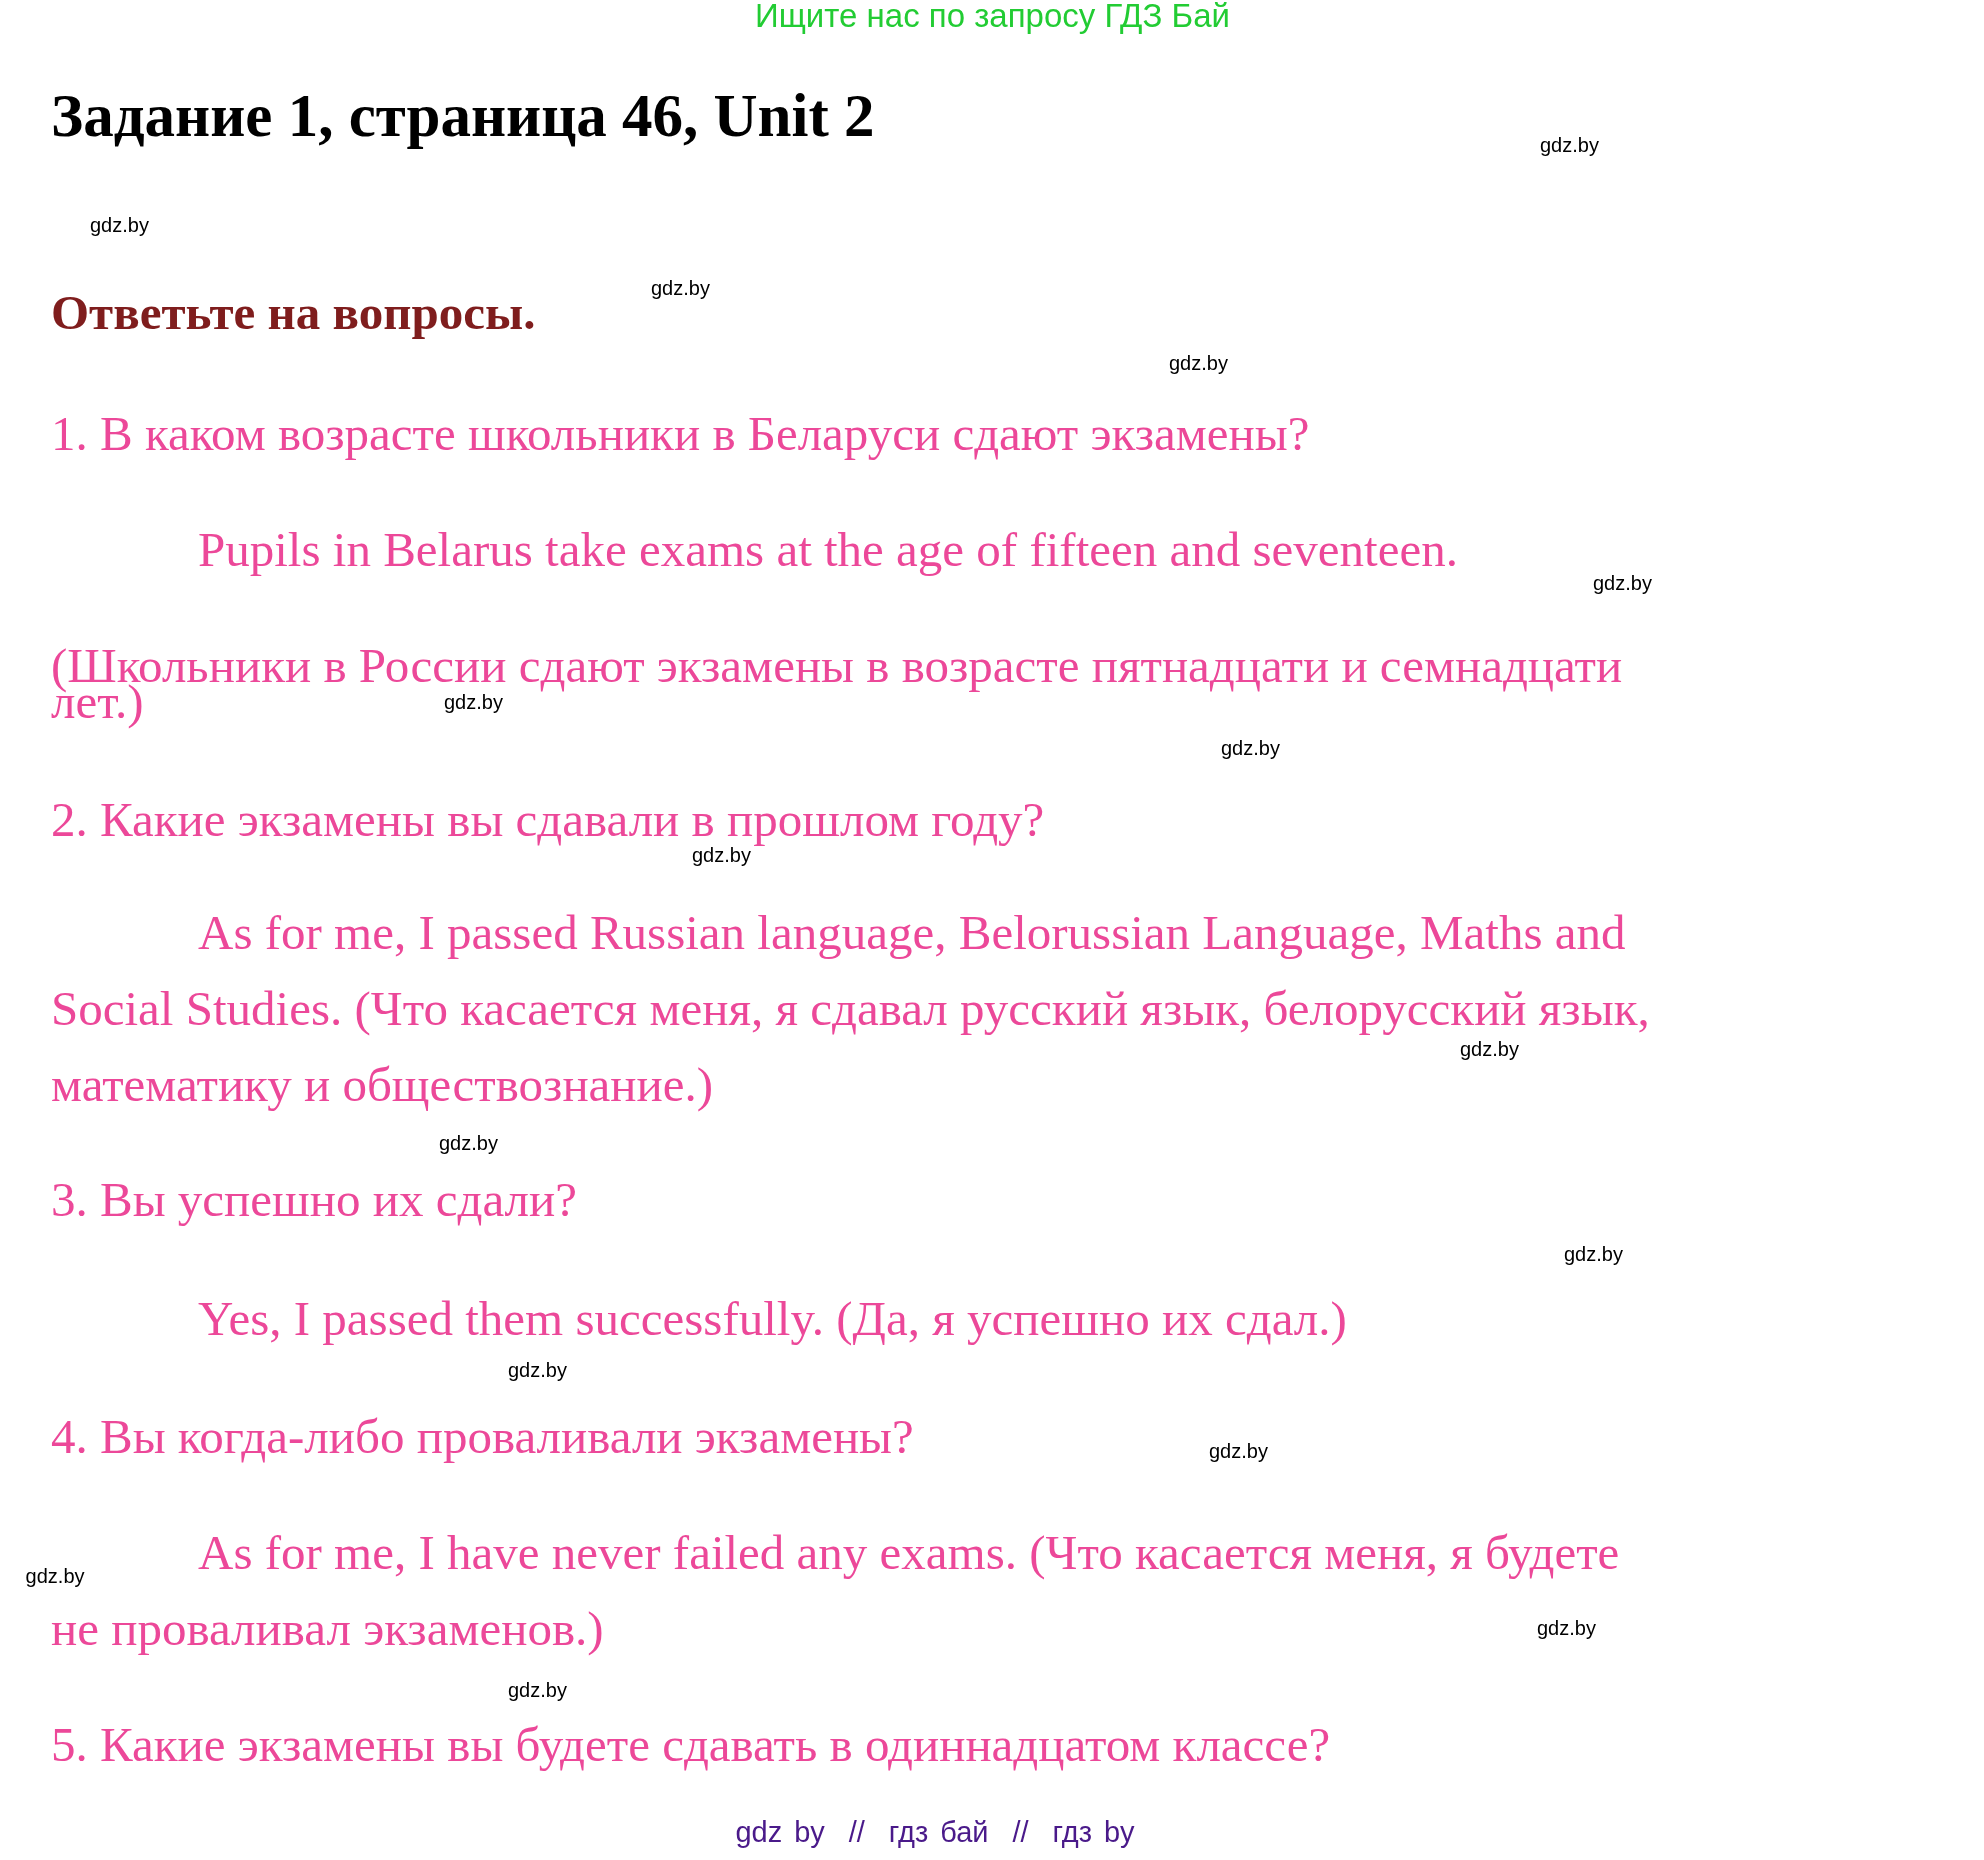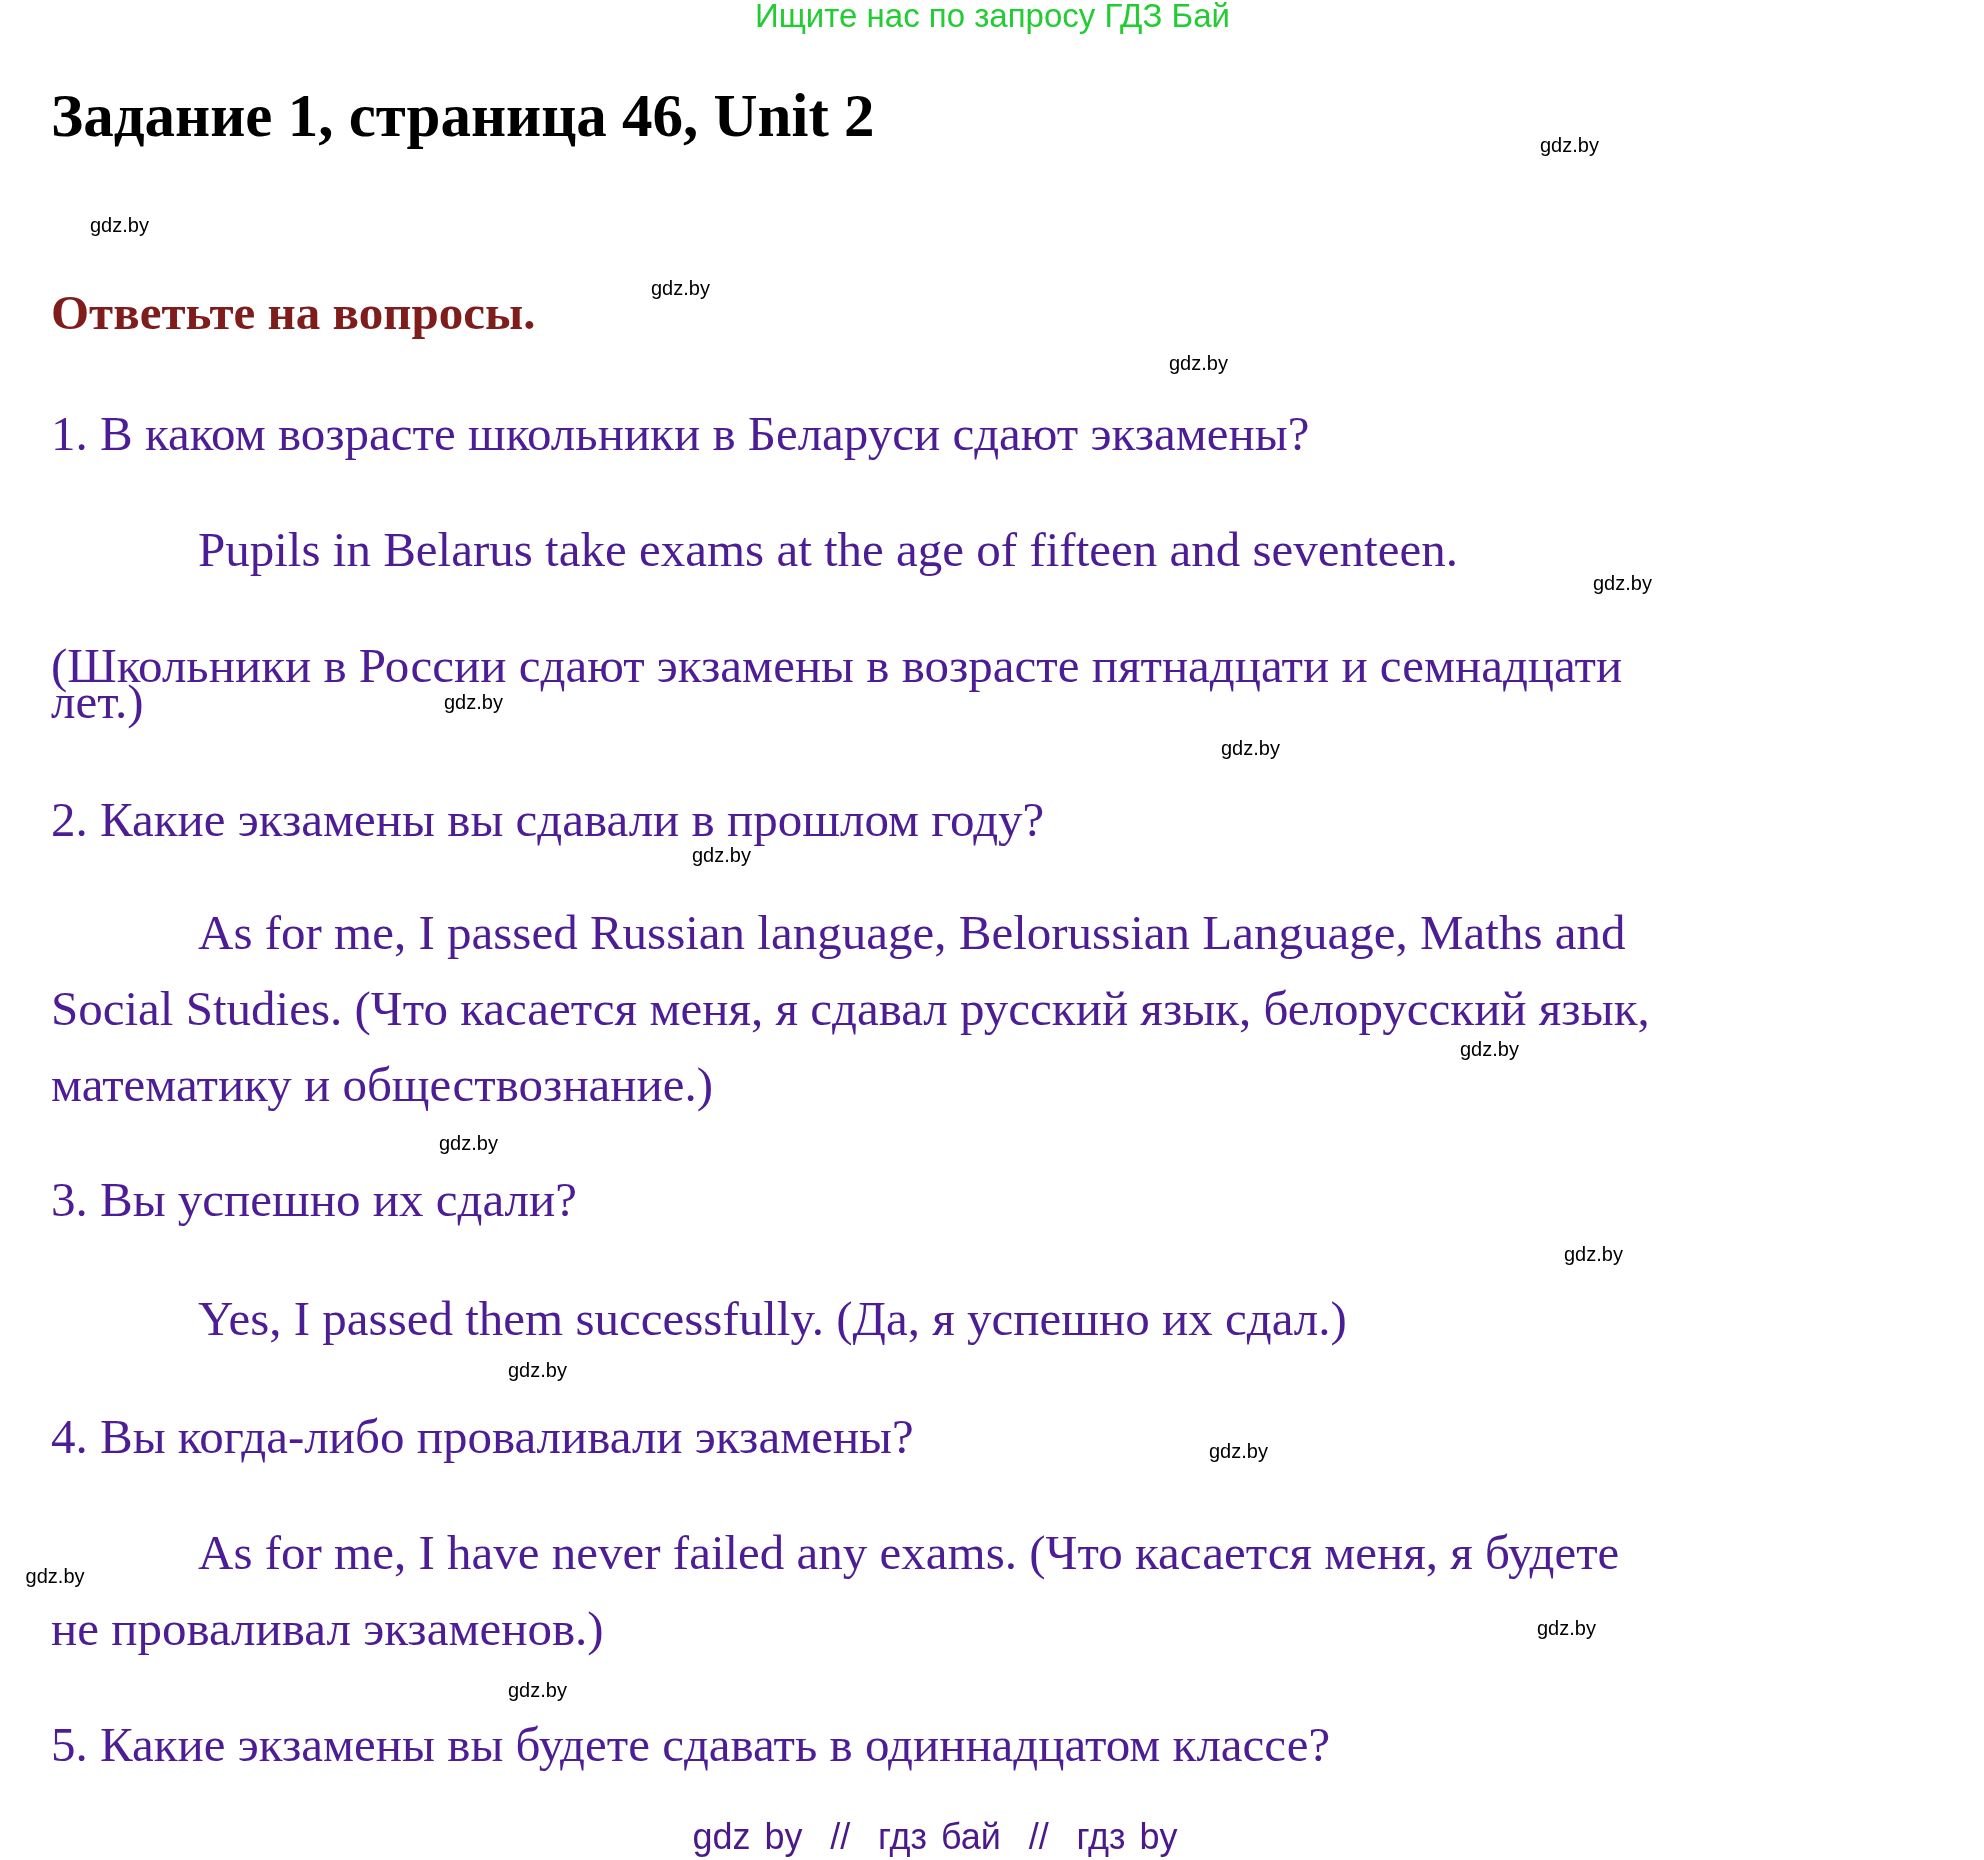--- a/index.html
+++ b/index.html
@@ -1,22 +1,22 @@
 <!DOCTYPE html>
 <html><head>
 <meta charset="utf-8">
 <style>
   html,body{margin:0;padding:0;background:#ffffff;}
   body{width:1985px;height:1861px;position:relative;overflow:hidden;}
   .abs{position:absolute;white-space:nowrap;}
   .hdr{font-family:"Liberation Sans",sans-serif;font-size:33px;color:#22cc33;left:0;width:1985px;text-align:center;top:-3px;}
-  .ftr{font-family:"Liberation Sans",sans-serif;font-size:36px;color:#4a1a8a;left:0;width:1870px;text-align:center;top:1816px;word-spacing:3.9px;}
+  .ftr{font-family:"Liberation Sans",sans-serif;font-size:29px;color:#4a1a8a;left:0;width:1870px;text-align:center;top:1816px;word-spacing:3.9px;}
   .title{font-family:"Liberation Serif",serif;font-weight:bold;font-size:61px;color:#000;left:51px;top:81px;}
   .sub{font-family:"Liberation Serif",serif;font-weight:bold;font-size:49px;color:#7f1d1d;left:51px;top:284px;}
-  .line{font-family:"Liberation Serif",serif;font-size:49px;color:#4c1d95;line-height:57px;}
+  .line{font-family:"Liberation Serif",serif;font-size:49px;color:#ec4899;line-height:57px;}
   .wm{font-family:"Liberation Sans",sans-serif;font-size:20px;color:#000;}
 </style>
 </head>
 <body>
 
 <div class="abs hdr">Ищите нас по запросу ГДЗ Бай</div>
 
 <div class="abs title">Задание 1, страница 46, Unit 2</div>
 <div class="abs sub">Ответьте на вопросы.</div>
 

